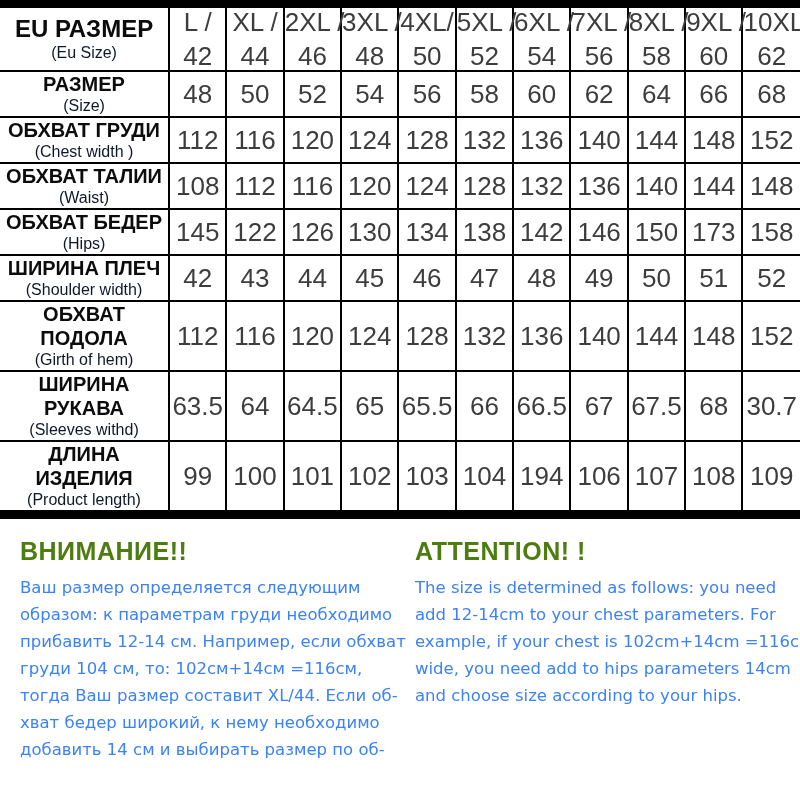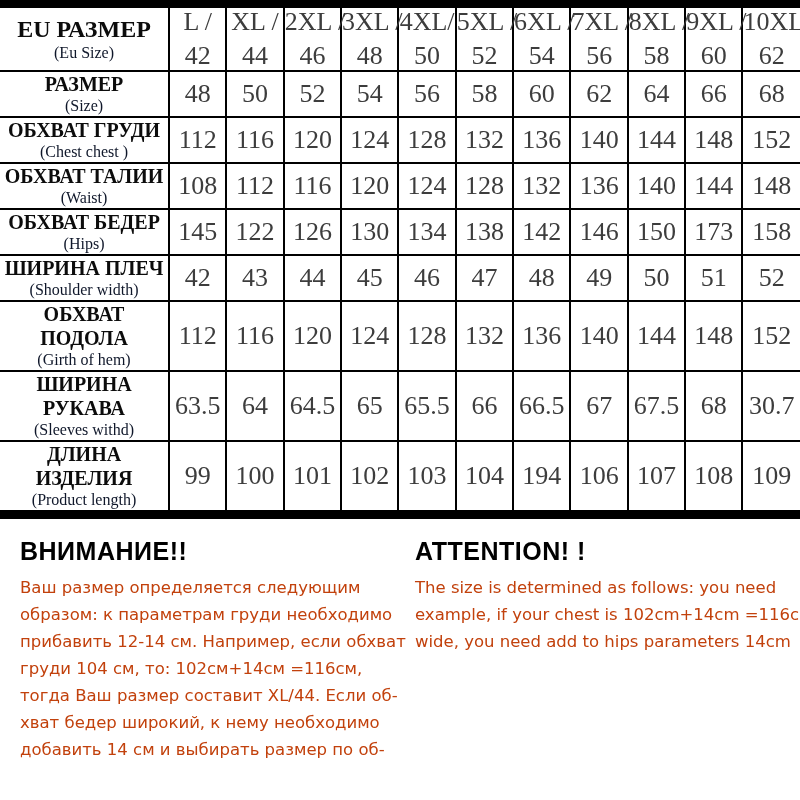--- a/index.html
+++ b/index.html
@@ -6,21 +6,21 @@
   body {
     width:800px; height:800px; overflow:hidden;
     font-family:"Liberation Sans", sans-serif;
     -webkit-font-smoothing:antialiased;
   }
   .page { width:800px; height:800px; background:#fff; }
 
   
   .size-table {
     width:800px; border-collapse:collapse; table-layout:fixed;
-    border-top:8px solid #000; border-bottom:9px solid #000;font-family:Liberation Serif, serif;
+    border-top:8px solid #000; border-bottom:9px solid #000;
   }
   .size-table td {
     border:2px solid #000; text-align:center; vertical-align:middle;
     padding:0; overflow:visible;
   }
   .size-table tr td:first-child { border-left:none; }
   .size-table tr td:last-child  { border-right:none; }
   .size-table tr:first-child td { border-top:none; }
   .size-table tr:last-child td  { border-bottom:none; }
   .size-table col.label-col { width:168px; }
@@ -36,26 +36,26 @@
 
   .num, .size-top, .size-num {
     font-size:26px; color:#3d3d3d; white-space:nowrap; line-height:28px;
   }
   .size-top { margin-bottom:6px; }
 
   
   .notices { display:flex; gap:26px; padding:10px 16px 0 20px; }
   .notice  { flex:1; min-width:0; }
   .notice-heading {
-    font-size:25px; font-weight:bold; color:#000000;
+    font-size:25px; font-weight:bold; color:#4d7c0f;
     margin:8px 0 8px 0; letter-spacing:0.5px;
   }
   .notice-line {
     font-family:"DejaVu Sans", sans-serif;
-    font-size:16.5px; line-height:27px; color:#c2410c; white-space:nowrap;
+    font-size:16.5px; line-height:27px; color:#3b82f6; white-space:nowrap;
   }
 </style>
 </head>
 <body>
 
 <div class="page">
 
   <table class="size-table">
     <colgroup>
       <col class="label-col">
@@ -157,21 +157,21 @@
           <td class="value-cell">
             <div class="num">66</div>
           </td>
           <td class="value-cell">
             <div class="num">68</div>
           </td>
         </tr>
         <tr class="data-row">
           <td class="label-cell">
             <div class="label-ru">ОБХВАТ ГРУДИ</div>
-            <div class="label-en">(Chest chest )</div>
+            <div class="label-en">(Chest width )</div>
           </td>
           <td class="value-cell">
             <div class="num">112</div>
           </td>
           <td class="value-cell">
             <div class="num">116</div>
           </td>
           <td class="value-cell">
             <div class="num">120</div>
           </td>
@@ -447,19 +447,21 @@
           <div class="notice-line">груди  104 см, то: 102см+14см =116см,</div>
           <div class="notice-line">тогда Ваш размер составит XL/44. Если об-</div>
           <div class="notice-line">хват бедер широкий, к нему необходимо</div>
           <div class="notice-line">добавить 14 см и выбирать размер по об-</div>
         </div>
     </div>
     <div class="notice">
       <div class="notice-heading">ATTENTION! !</div>
       <div class="notice-body" id="notice-en-body">
           <div class="notice-line">The size is determined as follows: you need</div>
+          <div class="notice-line">add 12-14cm to your chest parameters. For</div>
           <div class="notice-line">example, if your chest is 102cm+14cm =116cm</div>
           <div class="notice-line">wide, you need add to hips parameters 14cm</div>
+          <div class="notice-line">and choose size according to your hips.</div>
         </div>
     </div>
   </div>
 
 </div>
 
 </body></html>

